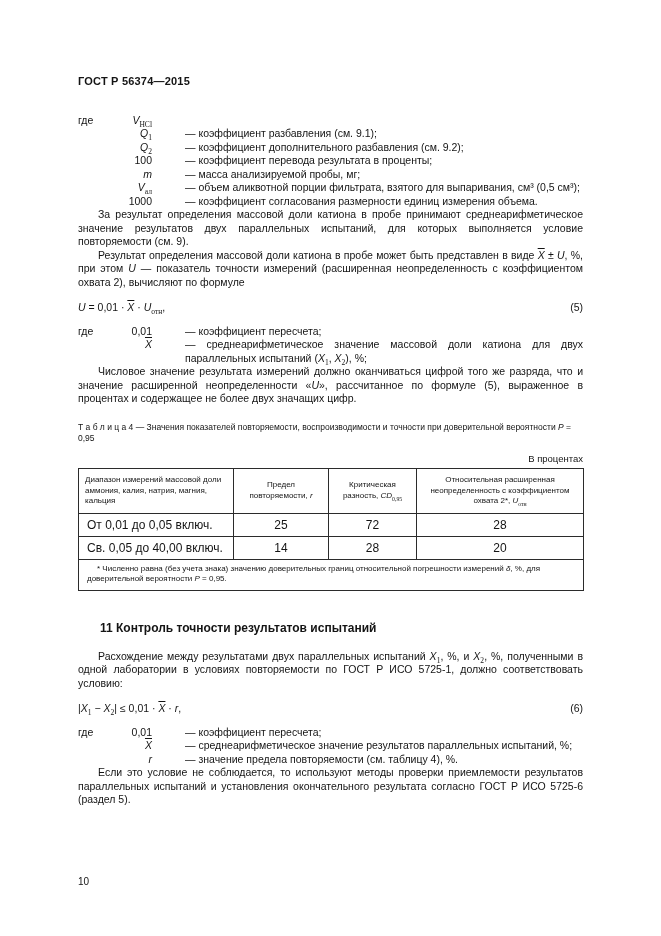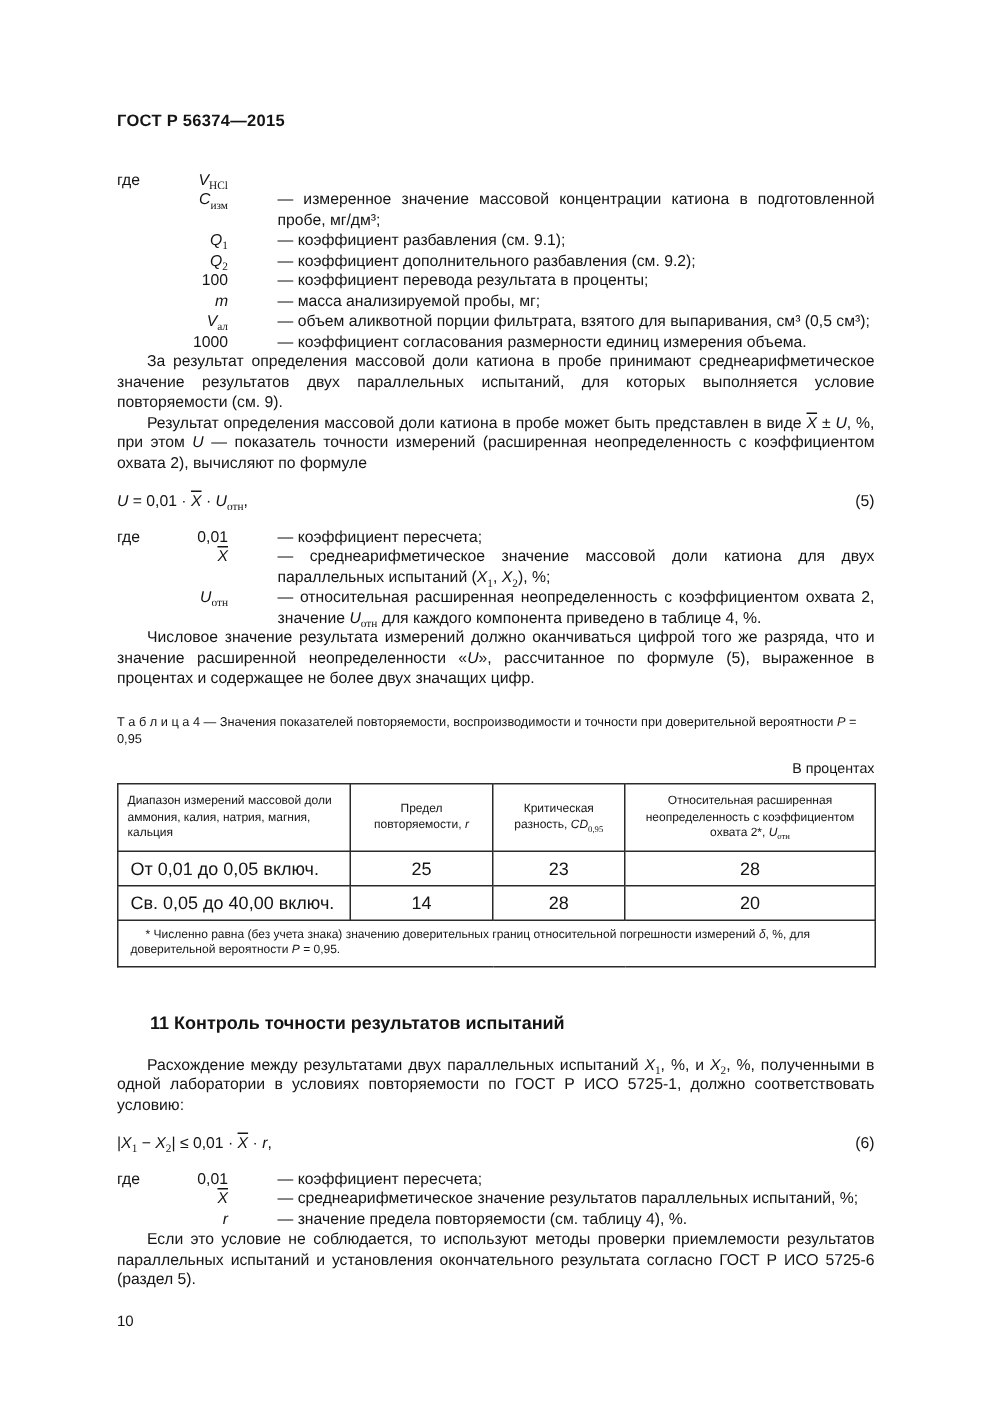--- a/index.html
+++ b/index.html
@@ -86,25 +86,20 @@
 
   <div class="doc-header">ГОСТ Р 56374—2015</div>
 
   <div class="def-list">
     <div class="def-row">
       <span class="def-pre">где</span>
       <span class="def-term"><i>V</i><sub>HCl</sub></span>
     </div>
     <div class="def-row">
       <span class="def-pre"></span>
-      <span class="def-term"><i>C</i><sub>изм</sub></span>
-      <span class="def-desc">— измеренное значение массовой концентрации катиона в подготовленной пробе, мг/дм³;</span>
-    </div>
-    <div class="def-row">
-      <span class="def-pre"></span>
       <span class="def-term"><i>Q</i><sub>1</sub></span>
       <span class="def-desc">— коэффициент разбавления (см. 9.1);</span>
     </div>
     <div class="def-row">
       <span class="def-pre"></span>
       <span class="def-term"><i>Q</i><sub>2</sub></span>
       <span class="def-desc">— коэффициент дополнительного разбавления (см. 9.2);</span>
     </div>
     <div class="def-row">
       <span class="def-pre"></span>
@@ -139,25 +134,20 @@
   <div class="def-list">
     <div class="def-row">
       <span class="def-pre">где</span>
       <span class="def-term">0,01</span>
       <span class="def-desc">— коэффициент пересчета;</span>
     </div>
     <div class="def-row">
       <span class="def-pre"></span>
       <span class="def-term"><i class="ov">X</i></span>
       <span class="def-desc">— среднеарифметическое значение массовой доли катиона для двух параллельных испытаний (<i>X</i><sub>1</sub>, <i>X</i><sub>2</sub>), %;</span>
-    </div>
-    <div class="def-row">
-      <span class="def-pre"></span>
-      <span class="def-term"><i>U</i><sub>отн</sub></span>
-      <span class="def-desc">— относительная расширенная неопределенность с коэффициентом охвата 2, значение <i>U</i><sub>отн</sub> для каждого компонента приведено в таблице 4, %.</span>
     </div>
   </div>
 
   <p class="para">Числовое значение результата измерений должно оканчиваться цифрой того же разряда, что и значение расширенной неопределенности «<i>U</i>», рассчитанное по формуле (5), выраженное в процентах и содержащее не более двух значащих цифр.</p>
 
   <div class="tbl-caption">Т а б л и ц а  4 — Значения показателей повторяемости, воспроизводимости и точности при доверительной вероятности <i>P</i> = 0,95</div>
   <div class="tbl-units">В процентах</div>
 
   <table class="tbl">
     <colgroup>
@@ -171,21 +161,21 @@
         <th class="th-left">Диапазон измерений массовой доли аммония, калия, натрия, магния, кальция</th>
         <th>Предел повторяемости, <i>r</i></th>
         <th>Критическая разность, <i>CD</i><sub>0,95</sub></th>
         <th>Относительная расширенная неопределенность с коэффициентом охвата 2*, <i>U</i><sub>отн</sub></th>
       </tr>
     </thead>
     <tbody>
       <tr>
         <td class="td-left">От 0,01 до 0,05 включ.</td>
         <td>25</td>
-        <td>23</td>
+        <td>72</td>
         <td>28</td>
       </tr>
       <tr>
         <td class="td-left">Св. 0,05 до 40,00 включ.</td>
         <td>14</td>
         <td>28</td>
         <td>20</td>
       </tr>
     </tbody>
     <tfoot>

